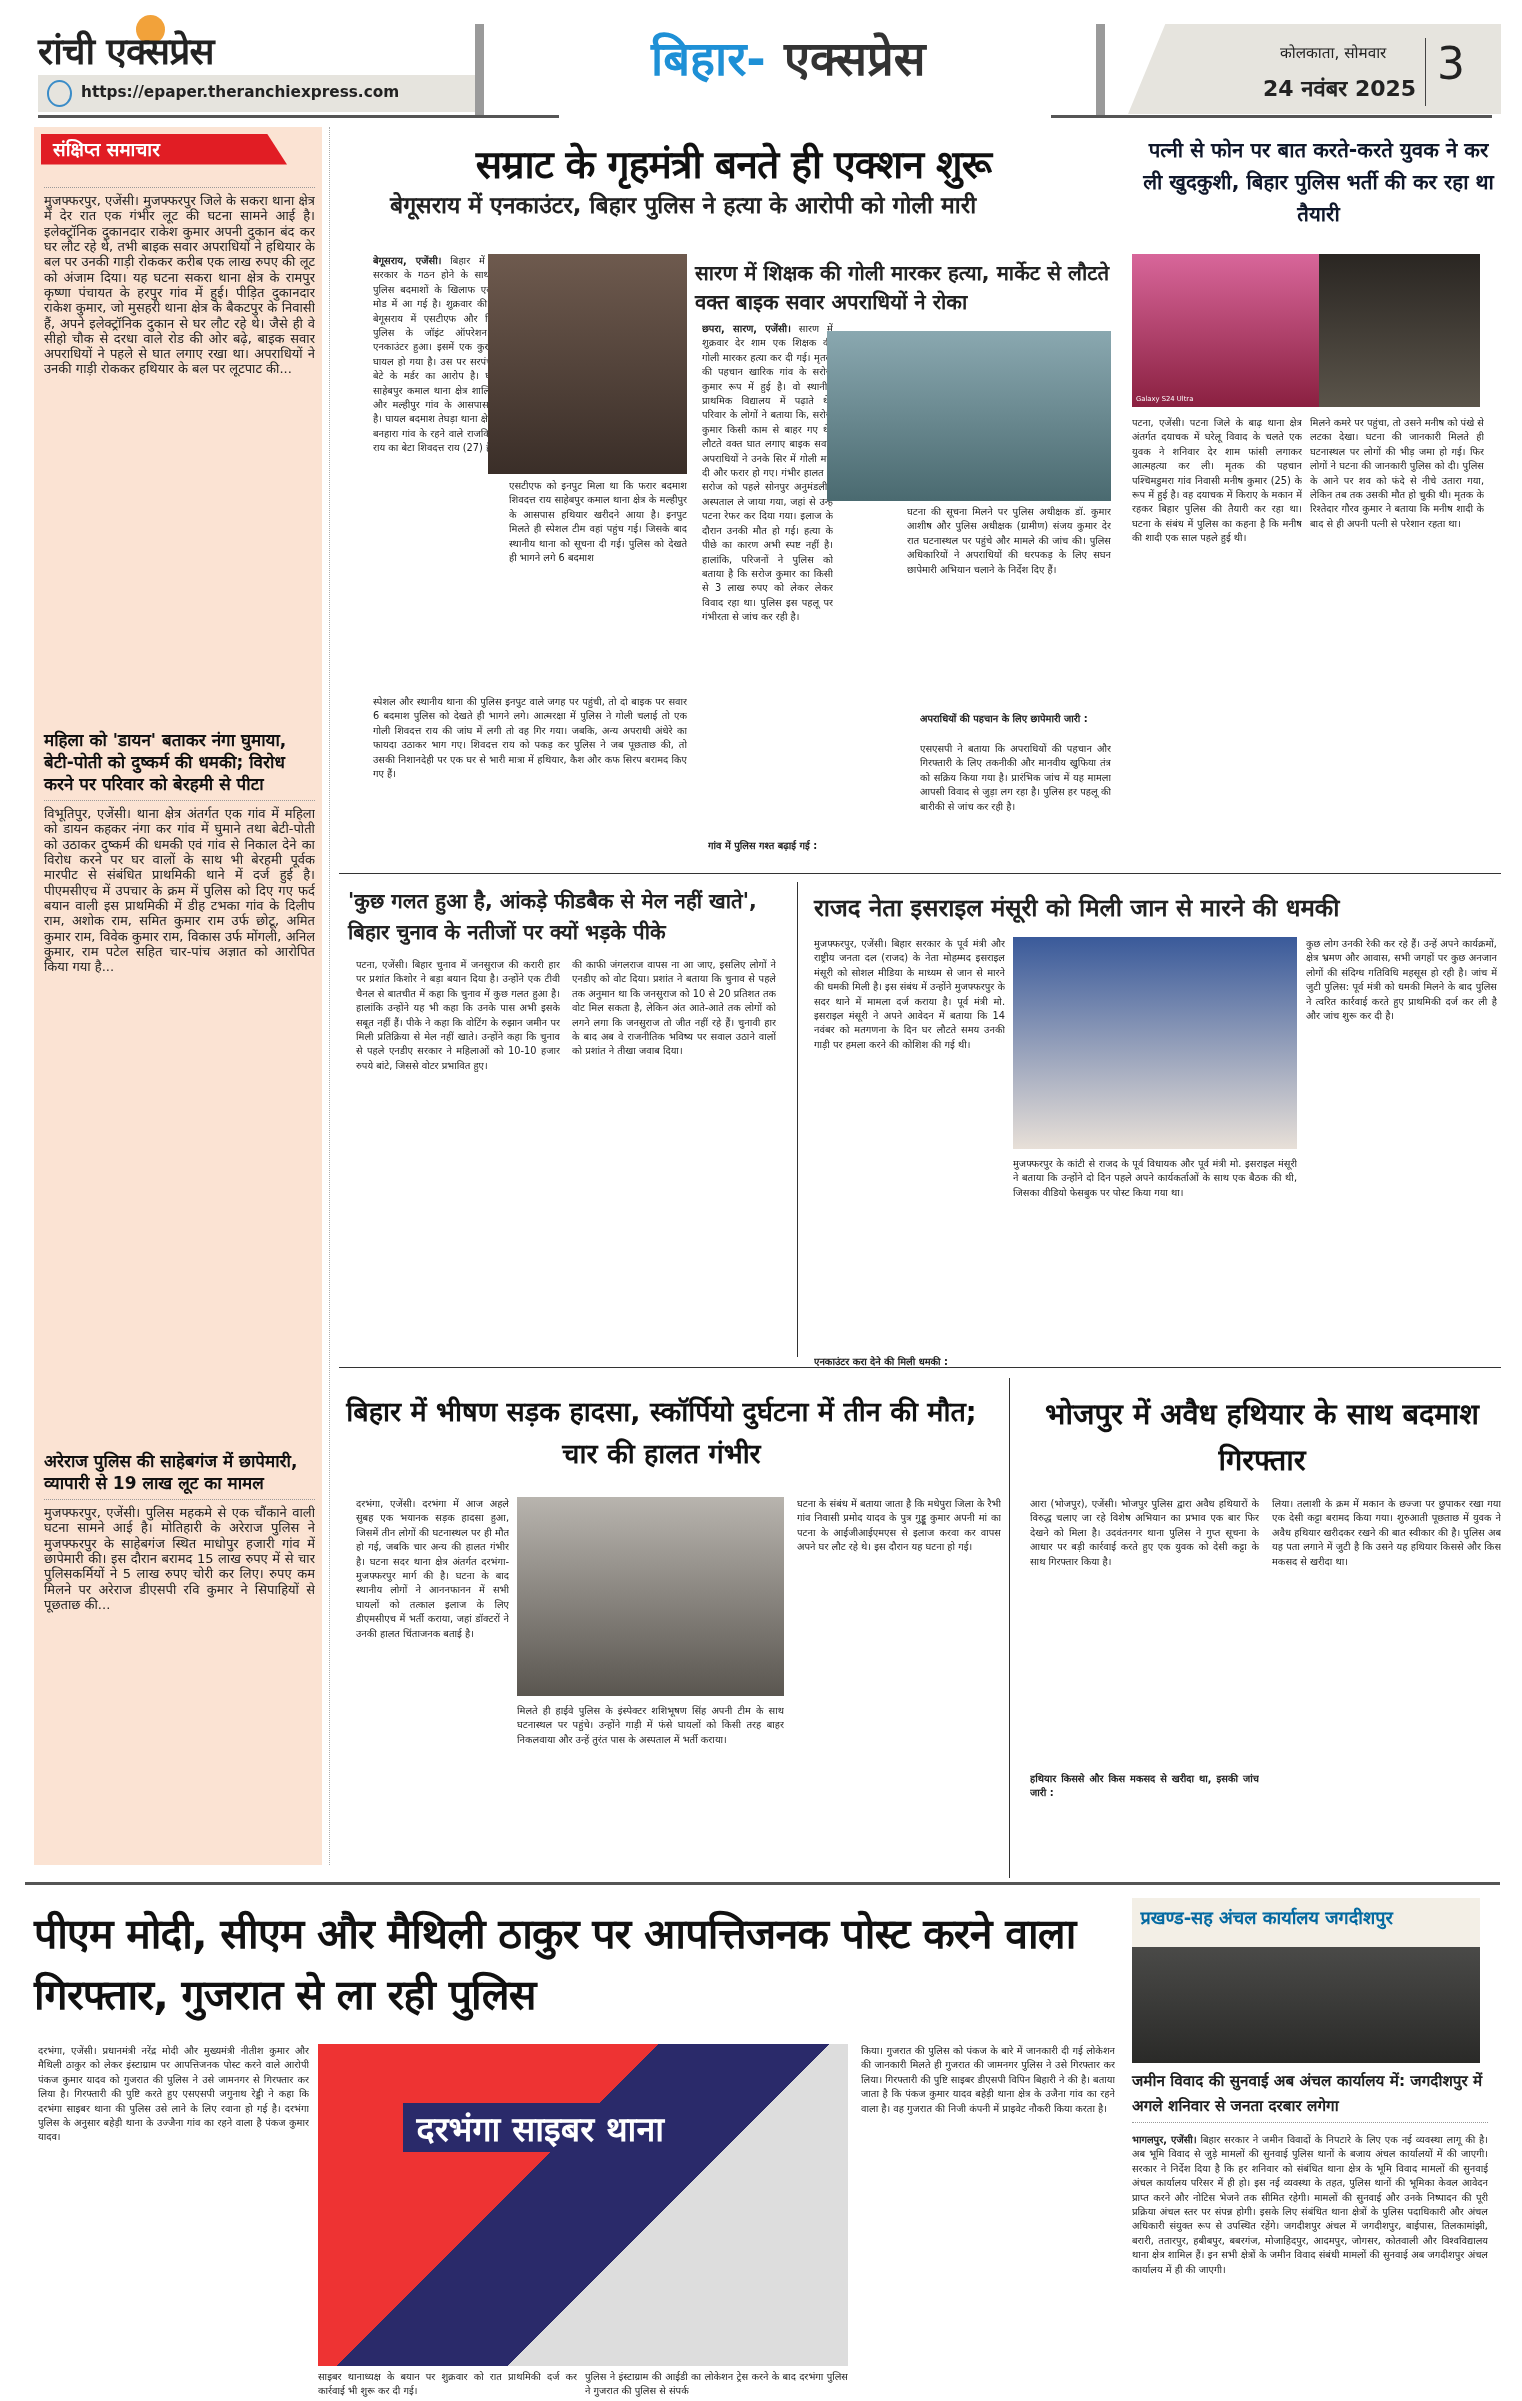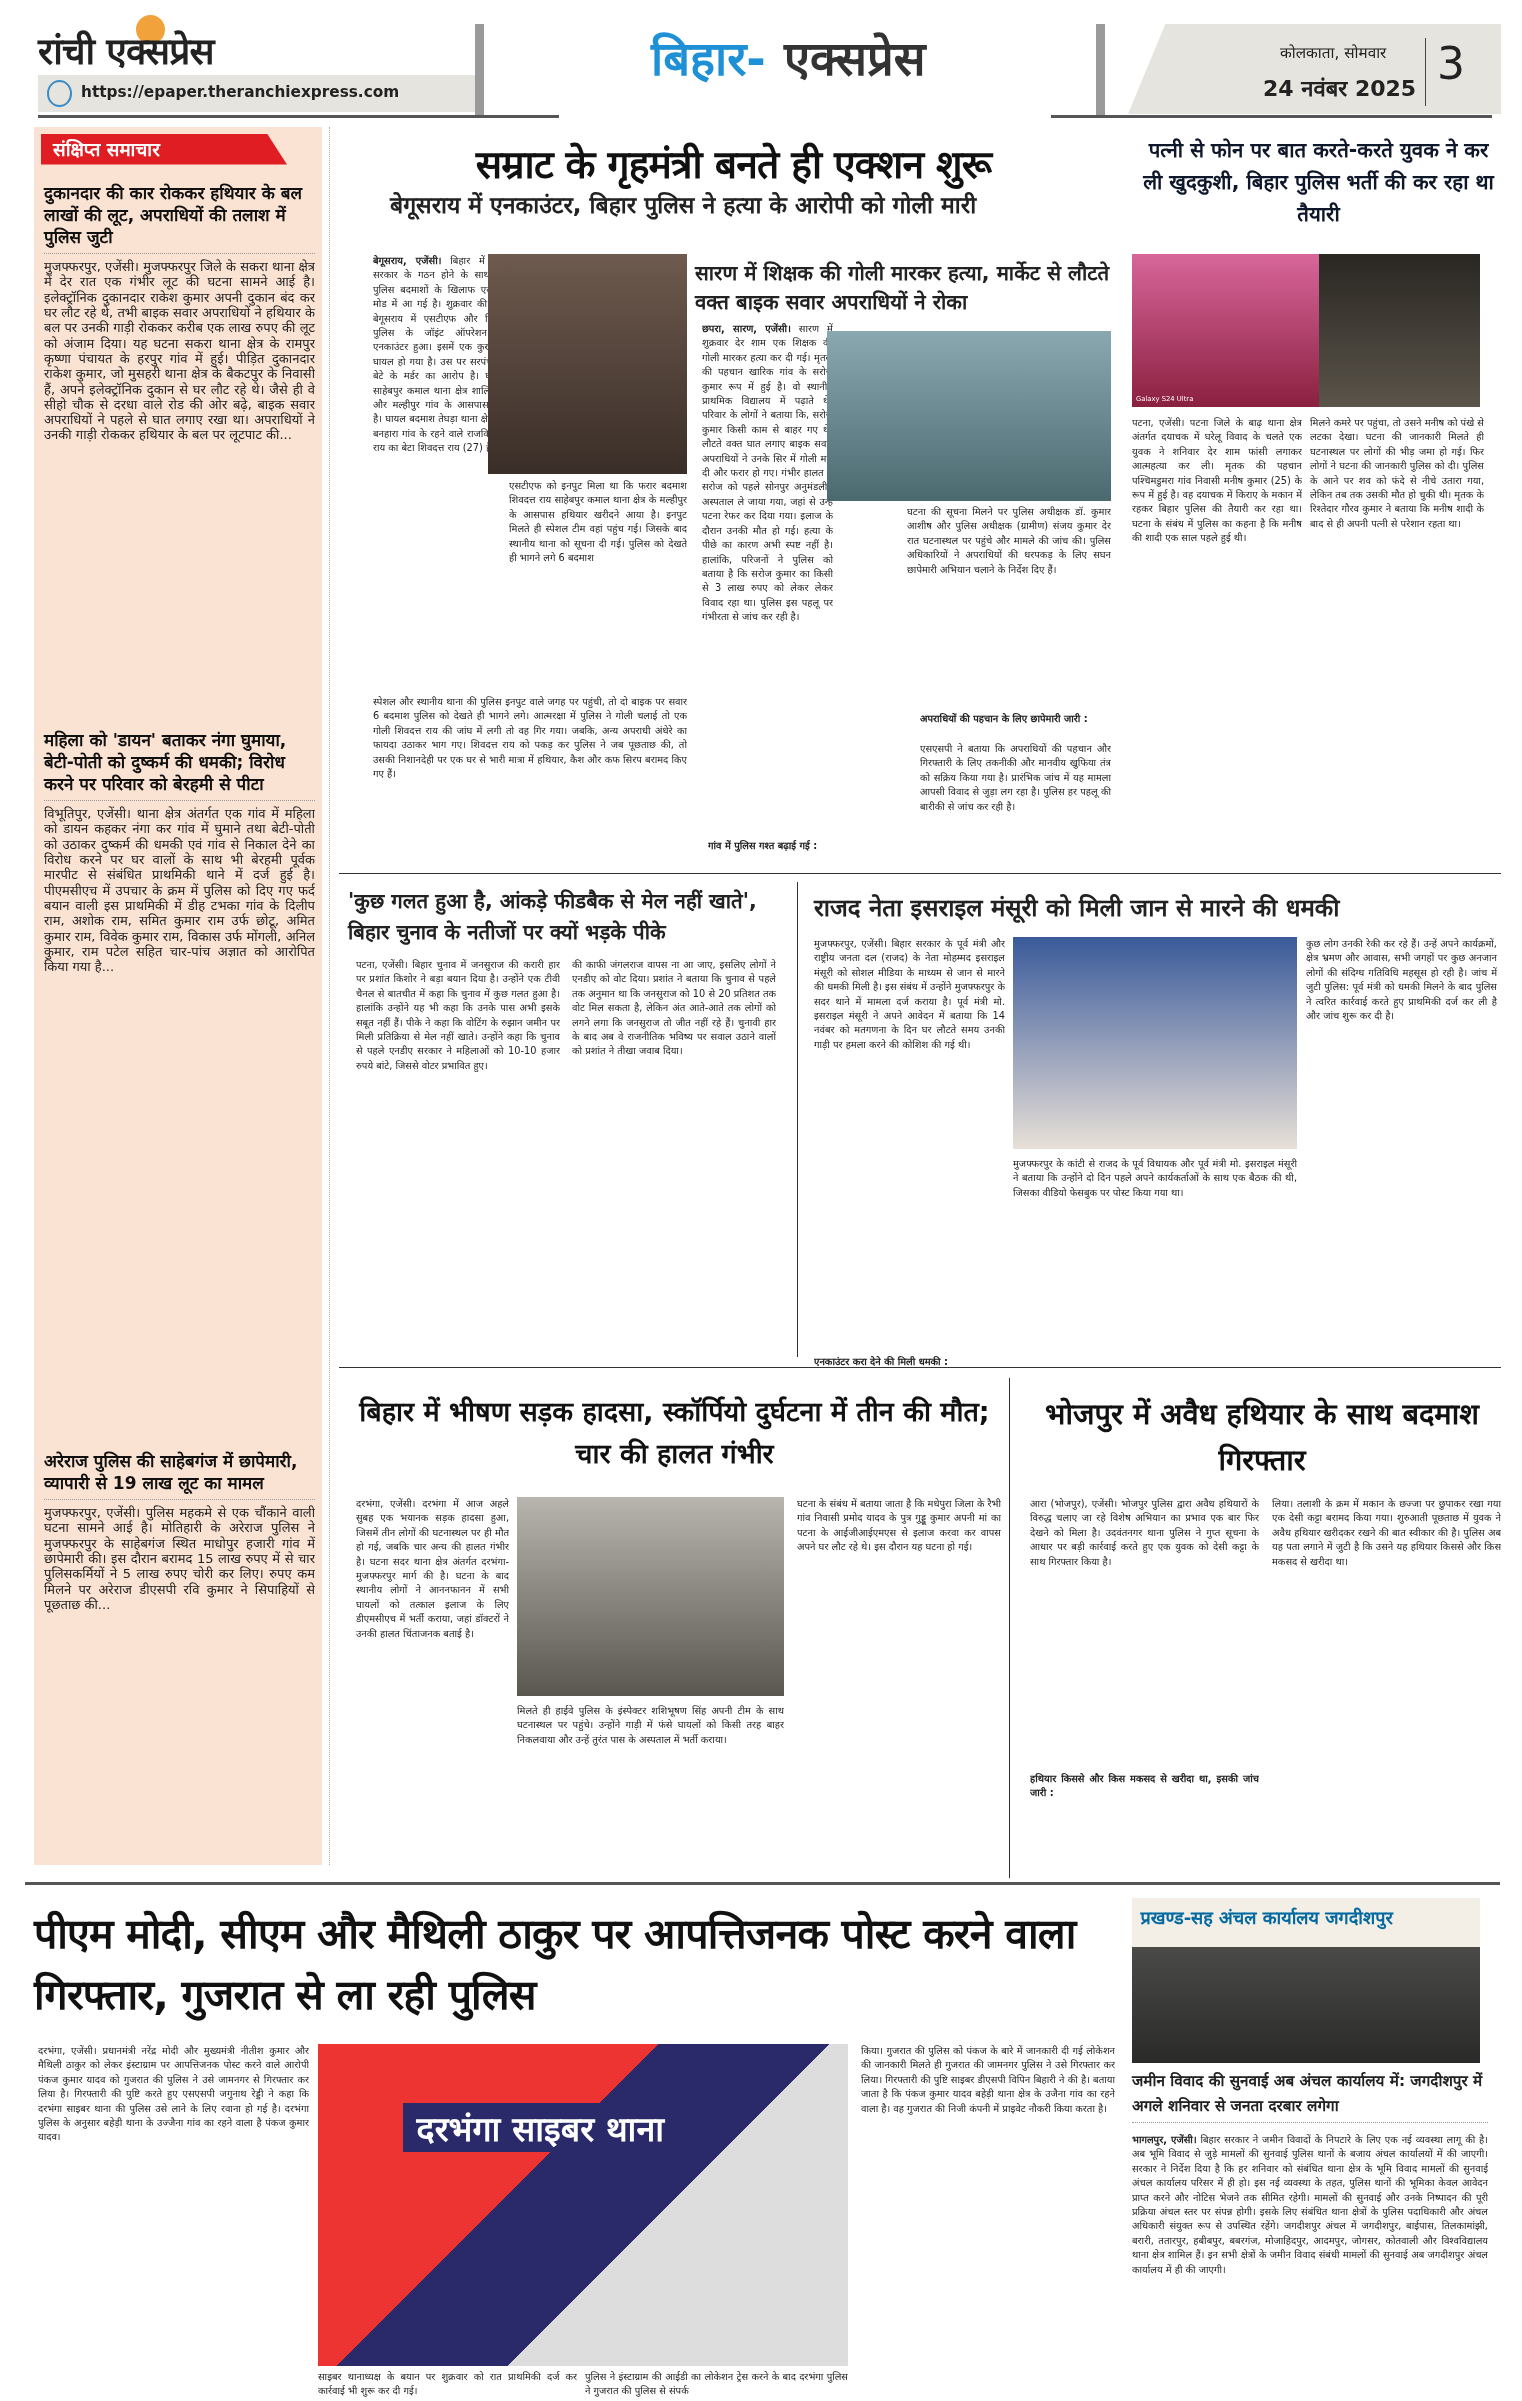--- a/index.html
+++ b/index.html
@@ -55,21 +55,20 @@
   <div class="abs date">24 नवंबर 2025</div>
   <div class="abs vsep"></div>
   <div class="abs page-no">3</div>
 </div>
 
 <div class="abs brief"></div>
 <div class="abs brief-tag">संक्षिप्त समाचार</div>
 <div class="abs vdots"></div>
 
 <div class="abs" style="left:44px;top:182px;width:271px">
-  <div class="bhead">दुकानदार की कार रोककर हथियार के बल लाखों की लूट, अपराधियों की तलाश में पुलिस जुटी</div>
   <div class="dotted" style="margin:5.1px 0"></div>
   <div class="btxt" style="height:373px;overflow:hidden">मुजफ्फरपुर, एजेंसी। मुजफ्फरपुर जिले के सकरा थाना क्षेत्र में देर रात एक गंभीर लूट की घटना सामने आई है। इलेक्ट्रॉनिक दुकानदार राकेश कुमार अपनी दुकान बंद कर घर लौट रहे थे, तभी बाइक सवार अपराधियों ने हथियार के बल पर उनकी गाड़ी रोककर करीब एक लाख रुपए की लूट को अंजाम दिया। यह घटना सकरा थाना क्षेत्र के रामपुर कृष्णा पंचायत के हरपुर गांव में हुई। पीड़ित दुकानदार राकेश कुमार, जो मुसहरी थाना क्षेत्र के बैकटपुर के निवासी हैं, अपने इलेक्ट्रॉनिक दुकान से घर लौट रहे थे। जैसे ही वे सीहो चौक से दरधा वाले रोड की ओर बढ़े, बाइक सवार अपराधियों ने पहले से घात लगाए रखा था। अपराधियों ने उनकी गाड़ी रोककर हथियार के बल पर लूटपाट की...</div>
 </div>
 <div class="abs" style="left:44px;top:729px;width:271px">
   <div class="bhead">महिला को 'डायन' बताकर नंगा घुमाया, बेटी-पोती को दुष्कर्म की धमकी; विरोध करने पर परिवार को बेरहमी से पीटा</div>
   <div class="dotted" style="margin:5.1px 0"></div>
   <div class="btxt" style="height:594px;overflow:hidden">विभूतिपुर, एजेंसी। थाना क्षेत्र अंतर्गत एक गांव में महिला को डायन कहकर नंगा कर गांव में घुमाने तथा बेटी-पोती को उठाकर दुष्कर्म की धमकी एवं गांव से निकाल देने का विरोध करने पर घर वालों के साथ भी बेरहमी पूर्वक मारपीट से संबंधित प्राथमिकी थाने में दर्ज हुई है। पीएमसीएच में उपचार के क्रम में पुलिस को दिए गए फर्द बयान वाली इस प्राथमिकी में डीह टभका गांव के दिलीप राम, अशोक राम, समित कुमार राम उर्फ छोटू, अमित कुमार राम, विवेक कुमार राम, विकास उर्फ मोंगली, अनिल कुमार, राम पटेल सहित चार-पांच अज्ञात को आरोपित किया गया है...</div>
 </div>
 <div class="abs" style="left:44px;top:1450px;width:271px">
   <div class="bhead">अरेराज पुलिस की साहेबगंज में छापेमारी, व्यापारी से 19 लाख लूट का मामल</div>
@@ -115,21 +114,21 @@
 
 <div class="abs" style="left:814px;top:890px;width:695px;font-size:24px;font-weight:bold;color:#222">राजद नेता इसराइल मंसूरी को मिली जान से मारने की धमकी</div>
 <div class="abs col" style="left:814px;top:937px;width:191px;height:254px">मुजफ्फरपुर, एजेंसी। बिहार सरकार के पूर्व मंत्री और राष्ट्रीय जनता दल (राजद) के नेता मोहम्मद इसराइल मंसूरी को सोशल मीडिया के माध्यम से जान से मारने की धमकी मिली है। इस संबंध में उन्होंने मुजफ्फरपुर के सदर थाने में मामला दर्ज कराया है। पूर्व मंत्री मो. इसराइल मंसूरी ने अपने आवेदन में बताया कि 14 नवंबर को मतगणना के दिन घर लौटते समय उनकी गाड़ी पर हमला करने की कोशिश की गई थी।</div>
 <div class="abs photo" style="left:1013px;top:937px;width:284px;height:212px;background:linear-gradient(#3a5a9a,#e8e0d8)"></div>
 <div class="abs col" style="left:1306px;top:937px;width:191px;height:420px">कुछ लोग उनकी रेकी कर रहे हैं। उन्हें अपने कार्यक्रमों, क्षेत्र भ्रमण और आवास, सभी जगहों पर कुछ अनजान लोगों की संदिग्ध गतिविधि महसूस हो रही है। जांच में जुटी पुलिस: पूर्व मंत्री को धमकी मिलने के बाद पुलिस ने त्वरित कार्रवाई करते हुए प्राथमिकी दर्ज कर ली है और जांच शुरू कर दी है।</div>
 <div class="abs col bold" style="left:814px;top:1355px;width:191px">एनकाउंटर करा देने की मिली धमकी :</div>
 <div class="abs col" style="left:1013px;top:1157px;width:284px;height:199px">मुजफ्फरपुर के कांटी से राजद के पूर्व विधायक और पूर्व मंत्री मो. इसराइल मंसूरी ने बताया कि उन्होंने दो दिन पहले अपने कार्यकर्ताओं के साथ एक बैठक की थी, जिसका वीडियो फेसबुक पर पोस्ट किया गया था।</div>
 
 <div class="abs hline" style="left:339px;top:1367px;width:1162px"></div>
 
-<div class="abs h3" style="left:348px;top:1391px;width:653px;font-size:27px;line-height:42px">बिहार में भीषण सड़क हादसा, स्कॉर्पियो दुर्घटना में तीन की मौत; चार की हालत गंभीर</div>
+<div class="abs h3" style="left:335px;top:1391px;width:653px;font-size:27px;line-height:42px">बिहार में भीषण सड़क हादसा, स्कॉर्पियो दुर्घटना में तीन की मौत; चार की हालत गंभीर</div>
 <div class="abs col" style="left:356px;top:1497px;width:153px;height:373px">दरभंगा, एजेंसी। दरभंगा में आज अहले सुबह एक भयानक सड़क हादसा हुआ, जिसमें तीन लोगों की घटनास्थल पर ही मौत हो गई, जबकि चार अन्य की हालत गंभीर है। घटना सदर थाना क्षेत्र अंतर्गत दरभंगा-मुजफ्फरपुर मार्ग की है। घटना के बाद स्थानीय लोगों ने आननफानन में सभी घायलों को तत्काल इलाज के लिए डीएमसीएच में भर्ती कराया, जहां डॉक्टरों ने उनकी हालत चिंताजनक बताई है।</div>
 <div class="abs photo" style="left:517px;top:1497px;width:267px;height:199px;background:linear-gradient(#b8b4ae,#5a5650)"></div>
 <div class="abs col" style="left:517px;top:1704px;width:267px;height:165px">मिलते ही हाईवे पुलिस के इंस्पेक्टर शशिभूषण सिंह अपनी टीम के साथ घटनास्थल पर पहुंचे। उन्होंने गाड़ी में फंसे घायलों को किसी तरह बाहर निकलवाया और उन्हें तुरंत पास के अस्पताल में भर्ती कराया।</div>
 <div class="abs col" style="left:797px;top:1497px;width:204px;height:373px">घटना के संबंध में बताया जाता है कि मधेपुरा जिला के रैभी गांव निवासी प्रमोद यादव के पुत्र गुड्डू कुमार अपनी मां का पटना के आईजीआईएमएस से इलाज करवा कर वापस अपने घर लौट रहे थे। इस दौरान यह घटना हो गई।</div>
 <div class="abs vline" style="left:1009px;top:1378px;height:500px"></div>
 
 <div class="abs h3" style="left:1018px;top:1391px;width:488px;font-size:29px;line-height:46px">भोजपुर में अवैध हथियार के साथ बदमाश गिरफ्तार</div>
 <div class="abs col" style="left:1030px;top:1497px;width:229px;height:254px">आरा (भोजपुर), एजेंसी। भोजपुर पुलिस द्वारा अवैध हथियारों के विरुद्ध चलाए जा रहे विशेष अभियान का प्रभाव एक बार फिर देखने को मिला है। उदवंतनगर थाना पुलिस ने गुप्त सूचना के आधार पर बड़ी कार्रवाई करते हुए एक युवक को देसी कट्टा के साथ गिरफ्तार किया है।</div>
 <div class="abs col bold" style="left:1030px;top:1772px;width:229px">हथियार किससे और किस मकसद से खरीदा था, इसकी जांच जारी :</div>
 <div class="abs col" style="left:1272px;top:1497px;width:229px;height:373px">लिया। तलाशी के क्रम में मकान के छज्जा पर छुपाकर रखा गया एक देसी कट्टा बरामद किया गया। शुरुआती पूछताछ में युवक ने अवैध हथियार खरीदकर रखने की बात स्वीकार की है। पुलिस अब यह पता लगाने में जुटी है कि उसने यह हथियार किससे और किस मकसद से खरीदा था।</div>

